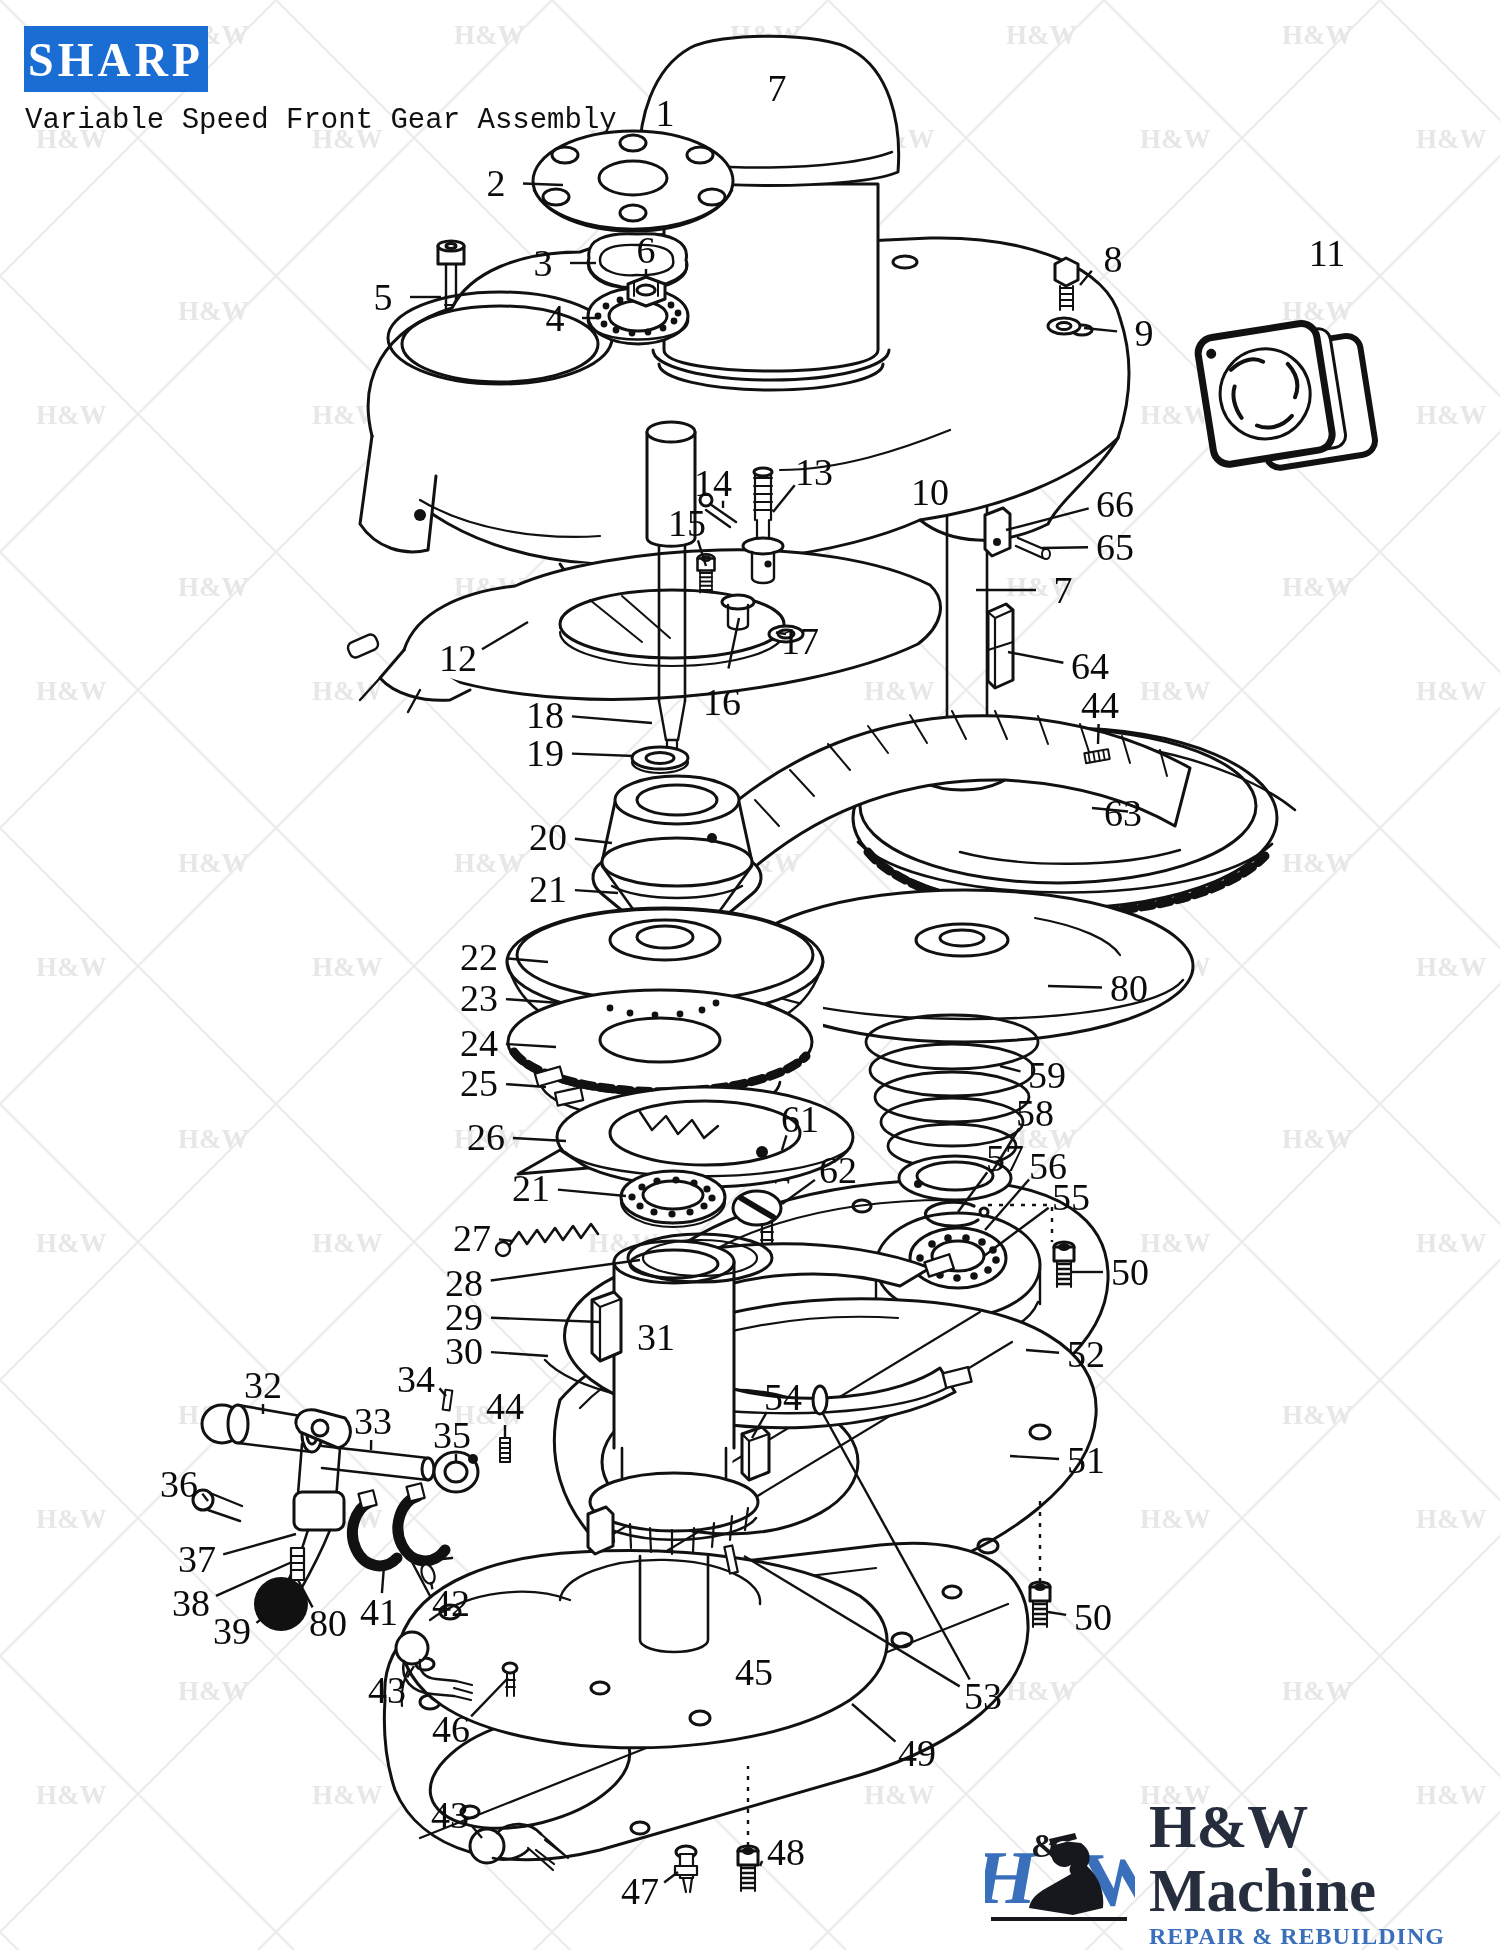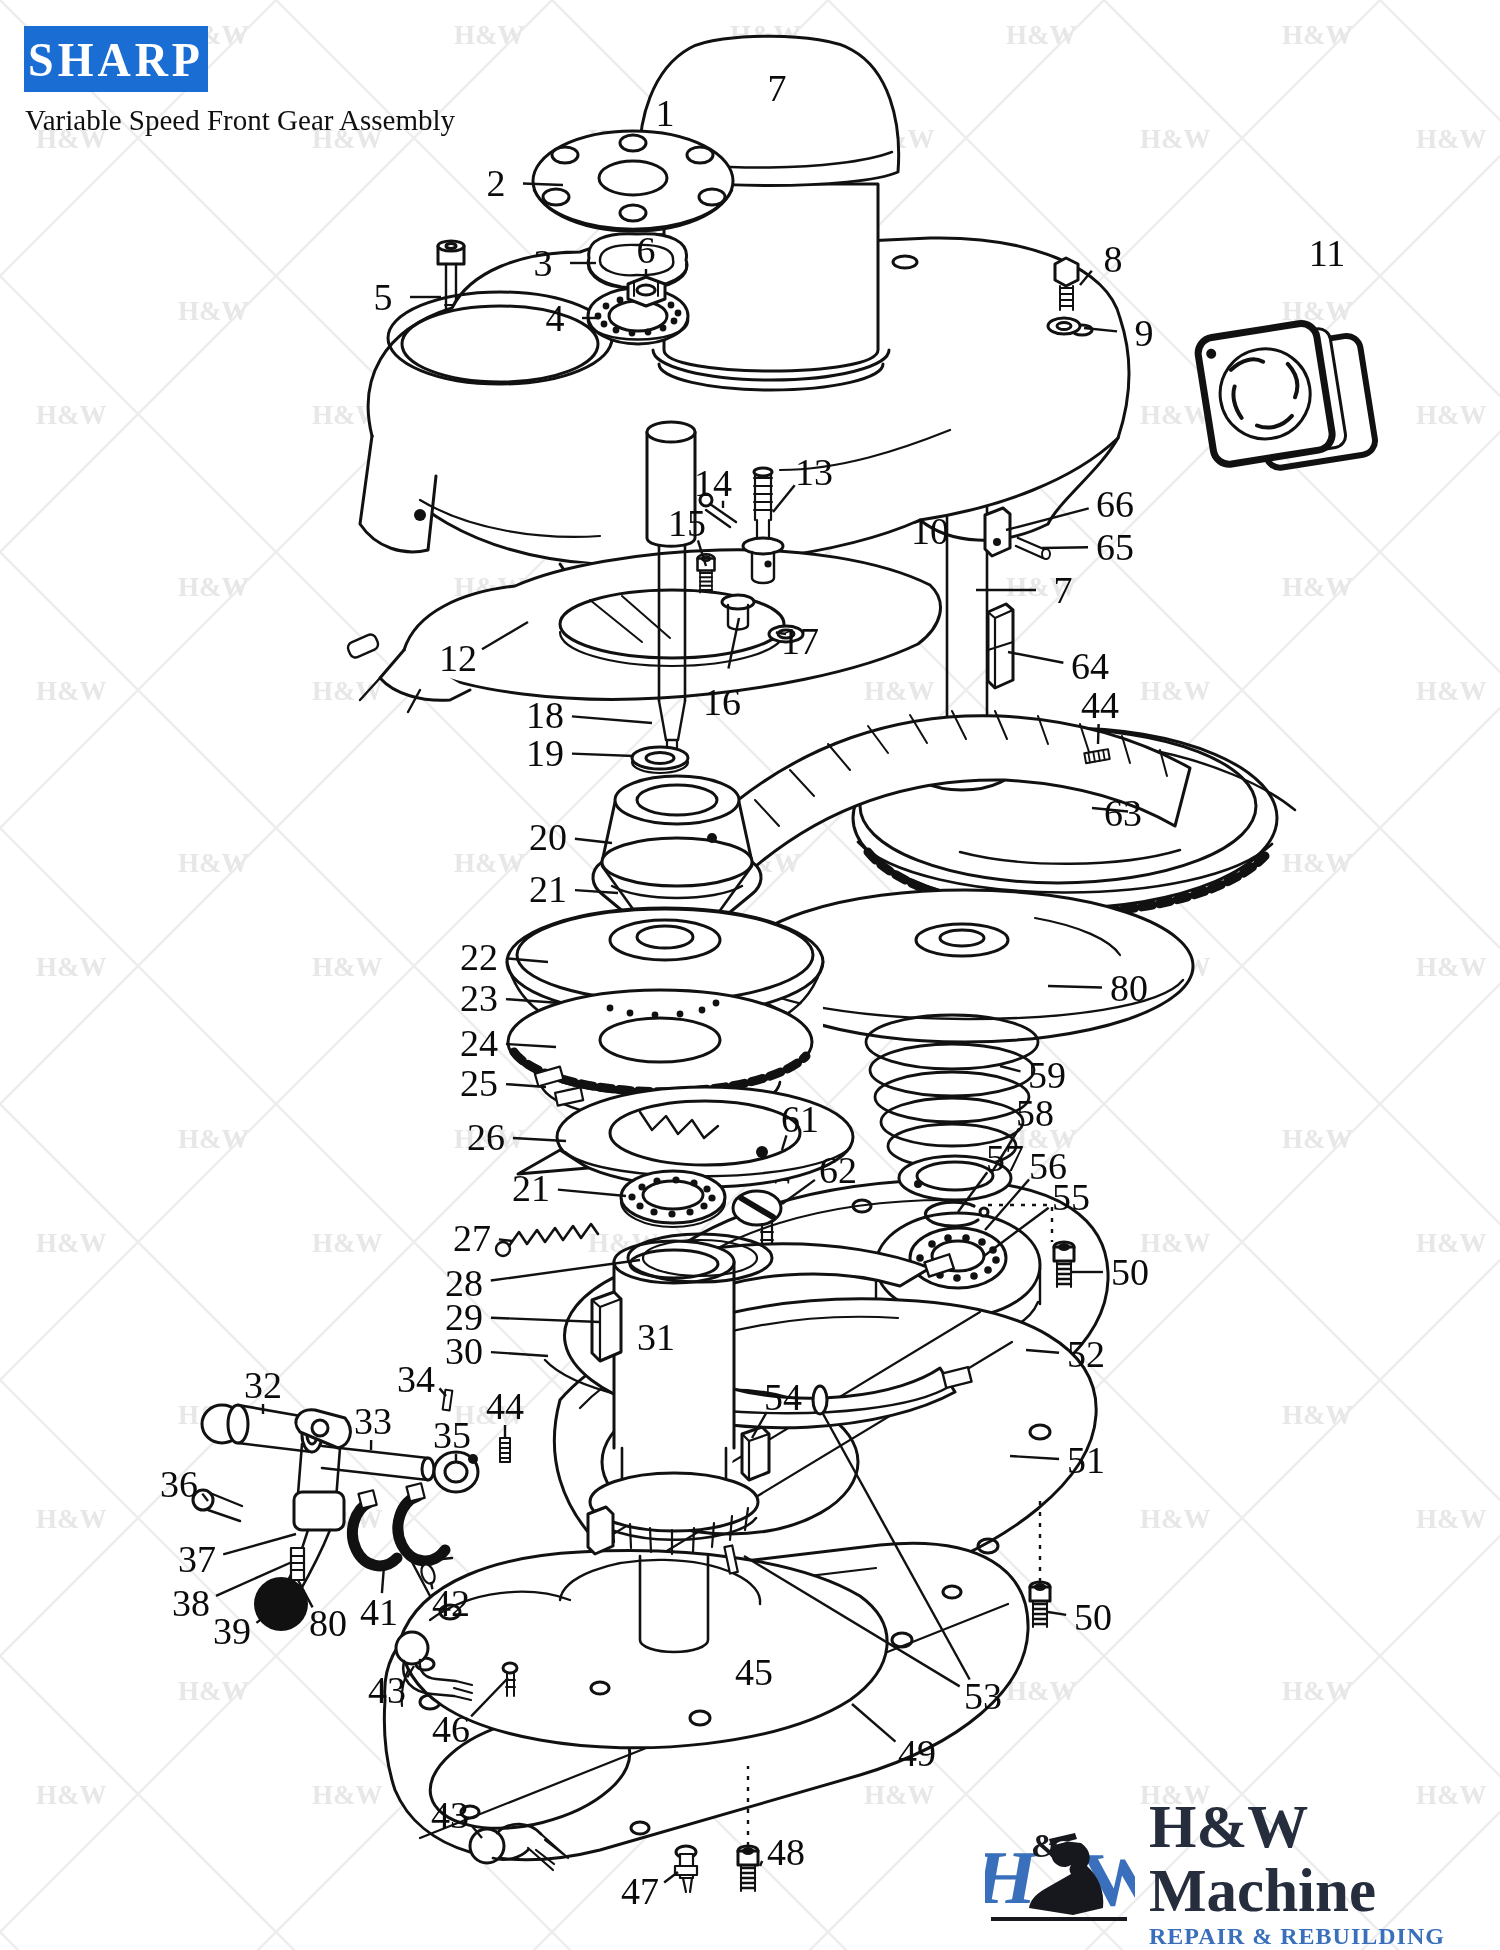--- a/index.html
+++ b/index.html
@@ -6,21 +6,21 @@
   .page{position:relative;width:1500px;height:1950px;background:#fff;overflow:hidden;
         font-family:"Liberation Sans",sans-serif;}
   .layer{position:absolute;left:0;top:0;width:1500px;height:1950px;}
   svg{display:block;}
   
   .brand-box{position:absolute;left:24px;top:26px;width:184px;height:66px;
              background:var(--sharp_blue,#1a6dd3);display:flex;align-items:center;justify-content:center;text-align:right;}
   .brand-box span{color:#fff;font-family:"Liberation Serif",serif;font-weight:bold;
                   font-size:46px;letter-spacing:4px;transform:scaleY(1.05);}
   .subtitle{position:absolute;left:25px;top:104px;font-size:29px;color:#101010;
-            font-family:Liberation Serif, serif;}
+            font-family:Liberation Mono, monospace;}
   
   .callout{position:absolute;transform:translate(-50%,-50%);
            font-family:"Liberation Serif",serif;font-size:38px;color:#0b0b0b;
            line-height:1;white-space:nowrap;}
   
   .hw-footer{position:absolute;left:985px;top:1812px;width:495px;height:120px;display:flex;align-items:center;}
   .hw-crest{position:relative;width:150px;height:110px;flex:0 0 auto;}
   .hw-text{margin-left:14px;}
   .hw-name{font-family:"Liberation Serif",serif;font-weight:bold;font-size:61px;
            color:var(--hw_dark,#262e3e);line-height:1.05;}
@@ -581,21 +581,21 @@
   <div class="layer" id="callouts">
       <div class="callout" style="left: 665px; top: 113px;">1</div>
       <div class="callout" style="left: 496px; top: 183px;">2</div>
       <div class="callout" style="left: 543px; top: 263px;">3</div>
       <div class="callout" style="left: 555px; top: 318px;">4</div>
       <div class="callout" style="left: 383px; top: 297px;">5</div>
       <div class="callout" style="left: 646px; top: 250px;">6</div>
       <div class="callout" style="left: 777px; top: 88px;">7</div>
       <div class="callout" style="left: 1113px; top: 259px;">8</div>
       <div class="callout" style="left: 1144px; top: 333px;">9</div>
-      <div class="callout" style="left: 930px; top: 492px; margin-top: 39px;">10</div>
+      <div class="callout" style="left: 930px; top: 492px;">10</div>
       <div class="callout" style="left: 1327px; top: 253px;">11</div>
       <div class="callout" style="left: 458px; top: 658px;">12</div>
       <div class="callout" style="left: 814px; top: 472px;">13</div>
       <div class="callout" style="left: 713px; top: 483px;">14</div>
       <div class="callout" style="left: 687px; top: 523px;">15</div>
       <div class="callout" style="left: 722px; top: 687px; margin-top: 15px;">16</div>
       <div class="callout" style="left: 800px; top: 641px;">17</div>
       <div class="callout" style="left: 545px; top: 715px;">18</div>
       <div class="callout" style="left: 545px; top: 753px;">19</div>
       <div class="callout" style="left: 548px; top: 837px;">20</div>

